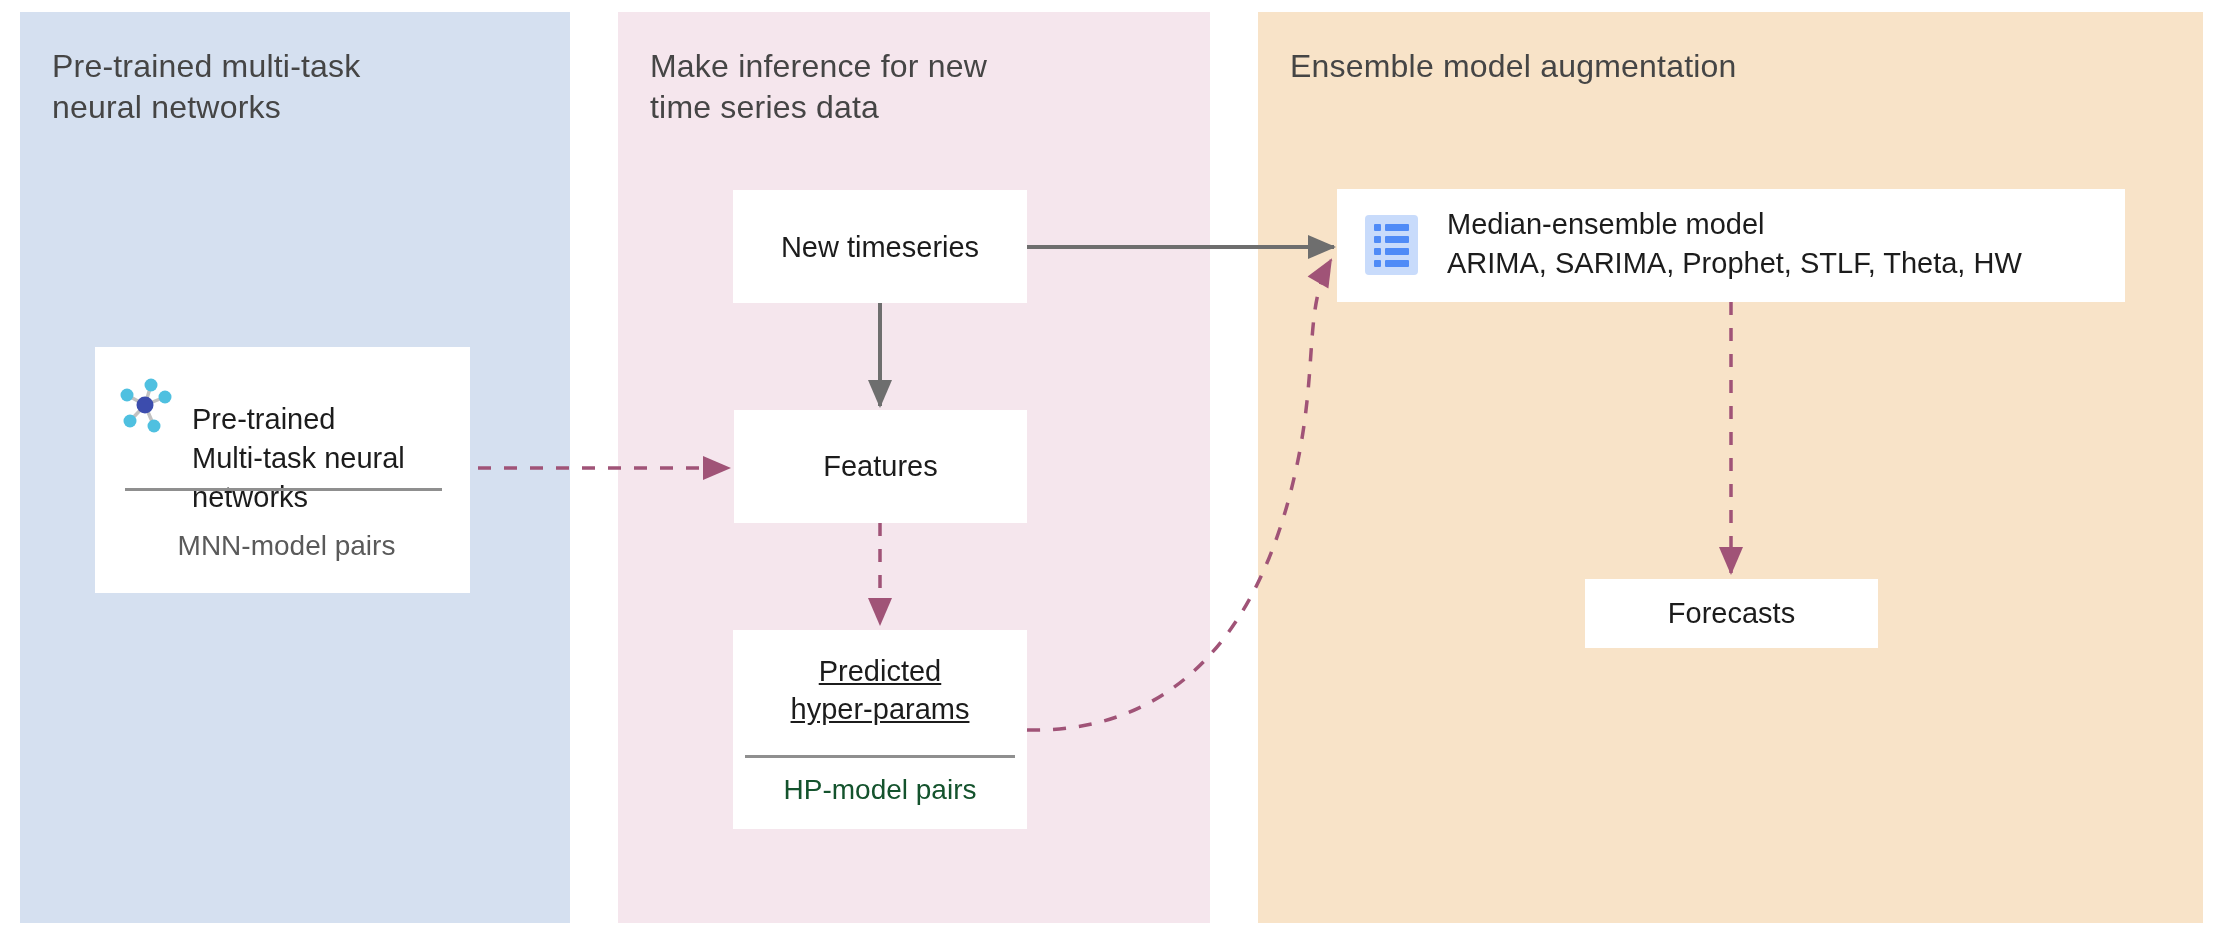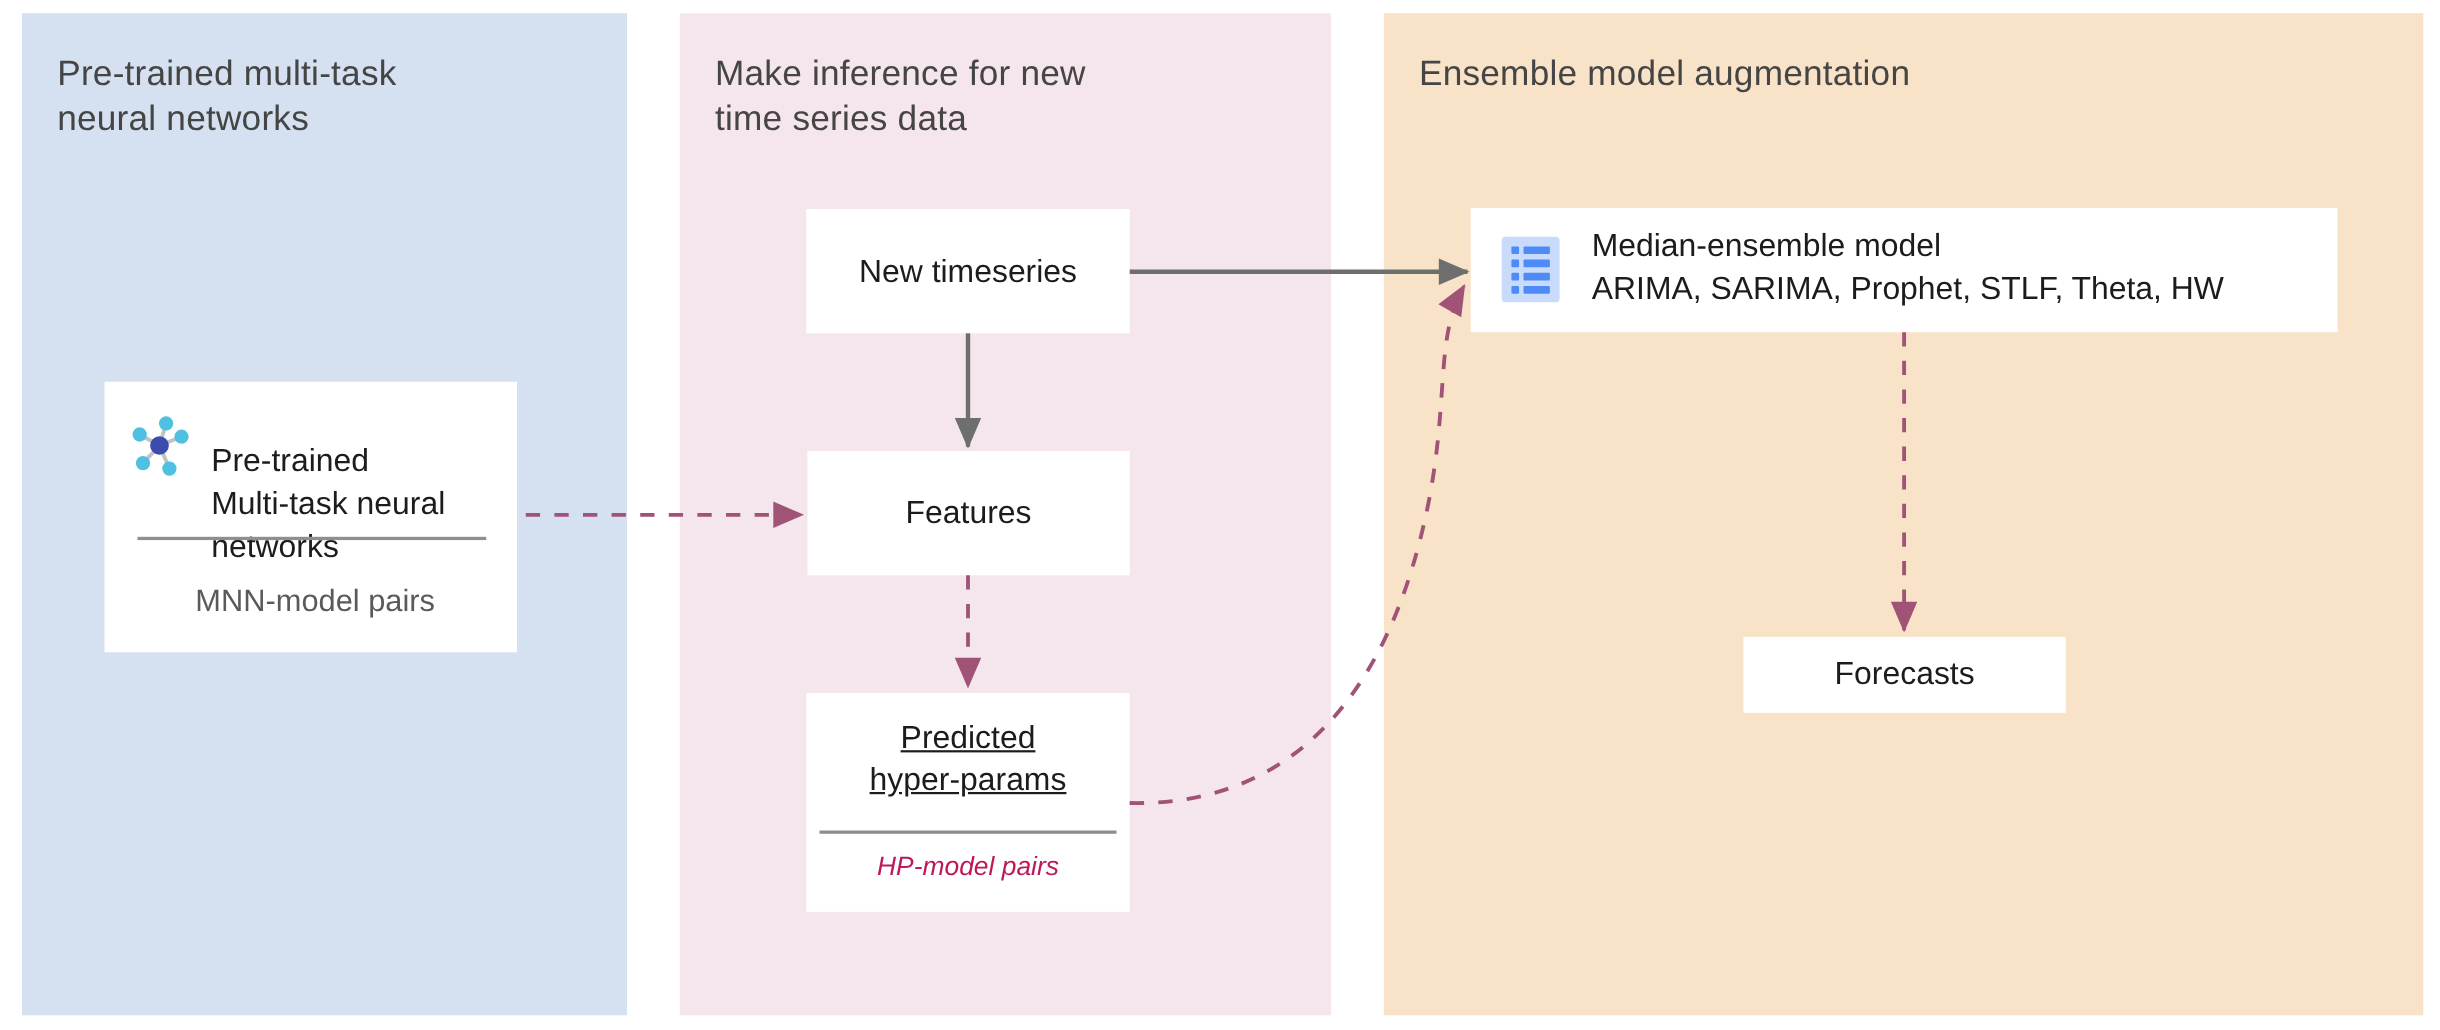--- a/index.html
+++ b/index.html
@@ -26,21 +26,21 @@
   
   #node-nts{left:733px;top:190px;width:294px;height:113px;display:flex;flex-direction:row;align-items:center;justify-content:center;font-size:29px;line-height:38px;text-align:center;}
 
   
   #node-features{left:734px;top:410px;width:293px;height:113px;display:flex;align-items:center;justify-content:center;font-size:29px;}
 
   
   #node-predicted{left:733px;top:630px;width:294px;height:199px;}
   #node-predicted .txt{position:absolute;left:0;top:22px;width:100%;text-align:center;font-size:29px;line-height:38px;text-decoration:underline;}
   #node-predicted .divider{position:absolute;left:12px;top:125px;width:270px;height:3px;background:#8f8f8f;}
-  #node-predicted .subtitle{position:absolute;left:0;top:144px;width:100%;text-align:center;color:#be185d;font-size:24px;font-style:italic;}
+  #node-predicted .subtitle{position:absolute;left:0;top:144px;width:100%;text-align:center;color:#14532d;font-size:28px;}
 
   
   #node-ensemble{left:1337px;top:189px;width:788px;height:113px;text-decoration:underline;}
   #node-ensemble .icon{position:absolute;left:28px;top:26px;width:53px;height:60px;}
   #node-ensemble .txt{position:absolute;left:110px;top:16px;font-size:29px;line-height:39px;}
 
   
   #node-forecasts{left:1585px;top:579px;width:293px;height:69px;display:flex;align-items:center;justify-content:center;font-size:29px;}
 
   #arrows{position:absolute;left:0;top:0;width:2218px;height:936px;z-index:5;pointer-events:none;}

